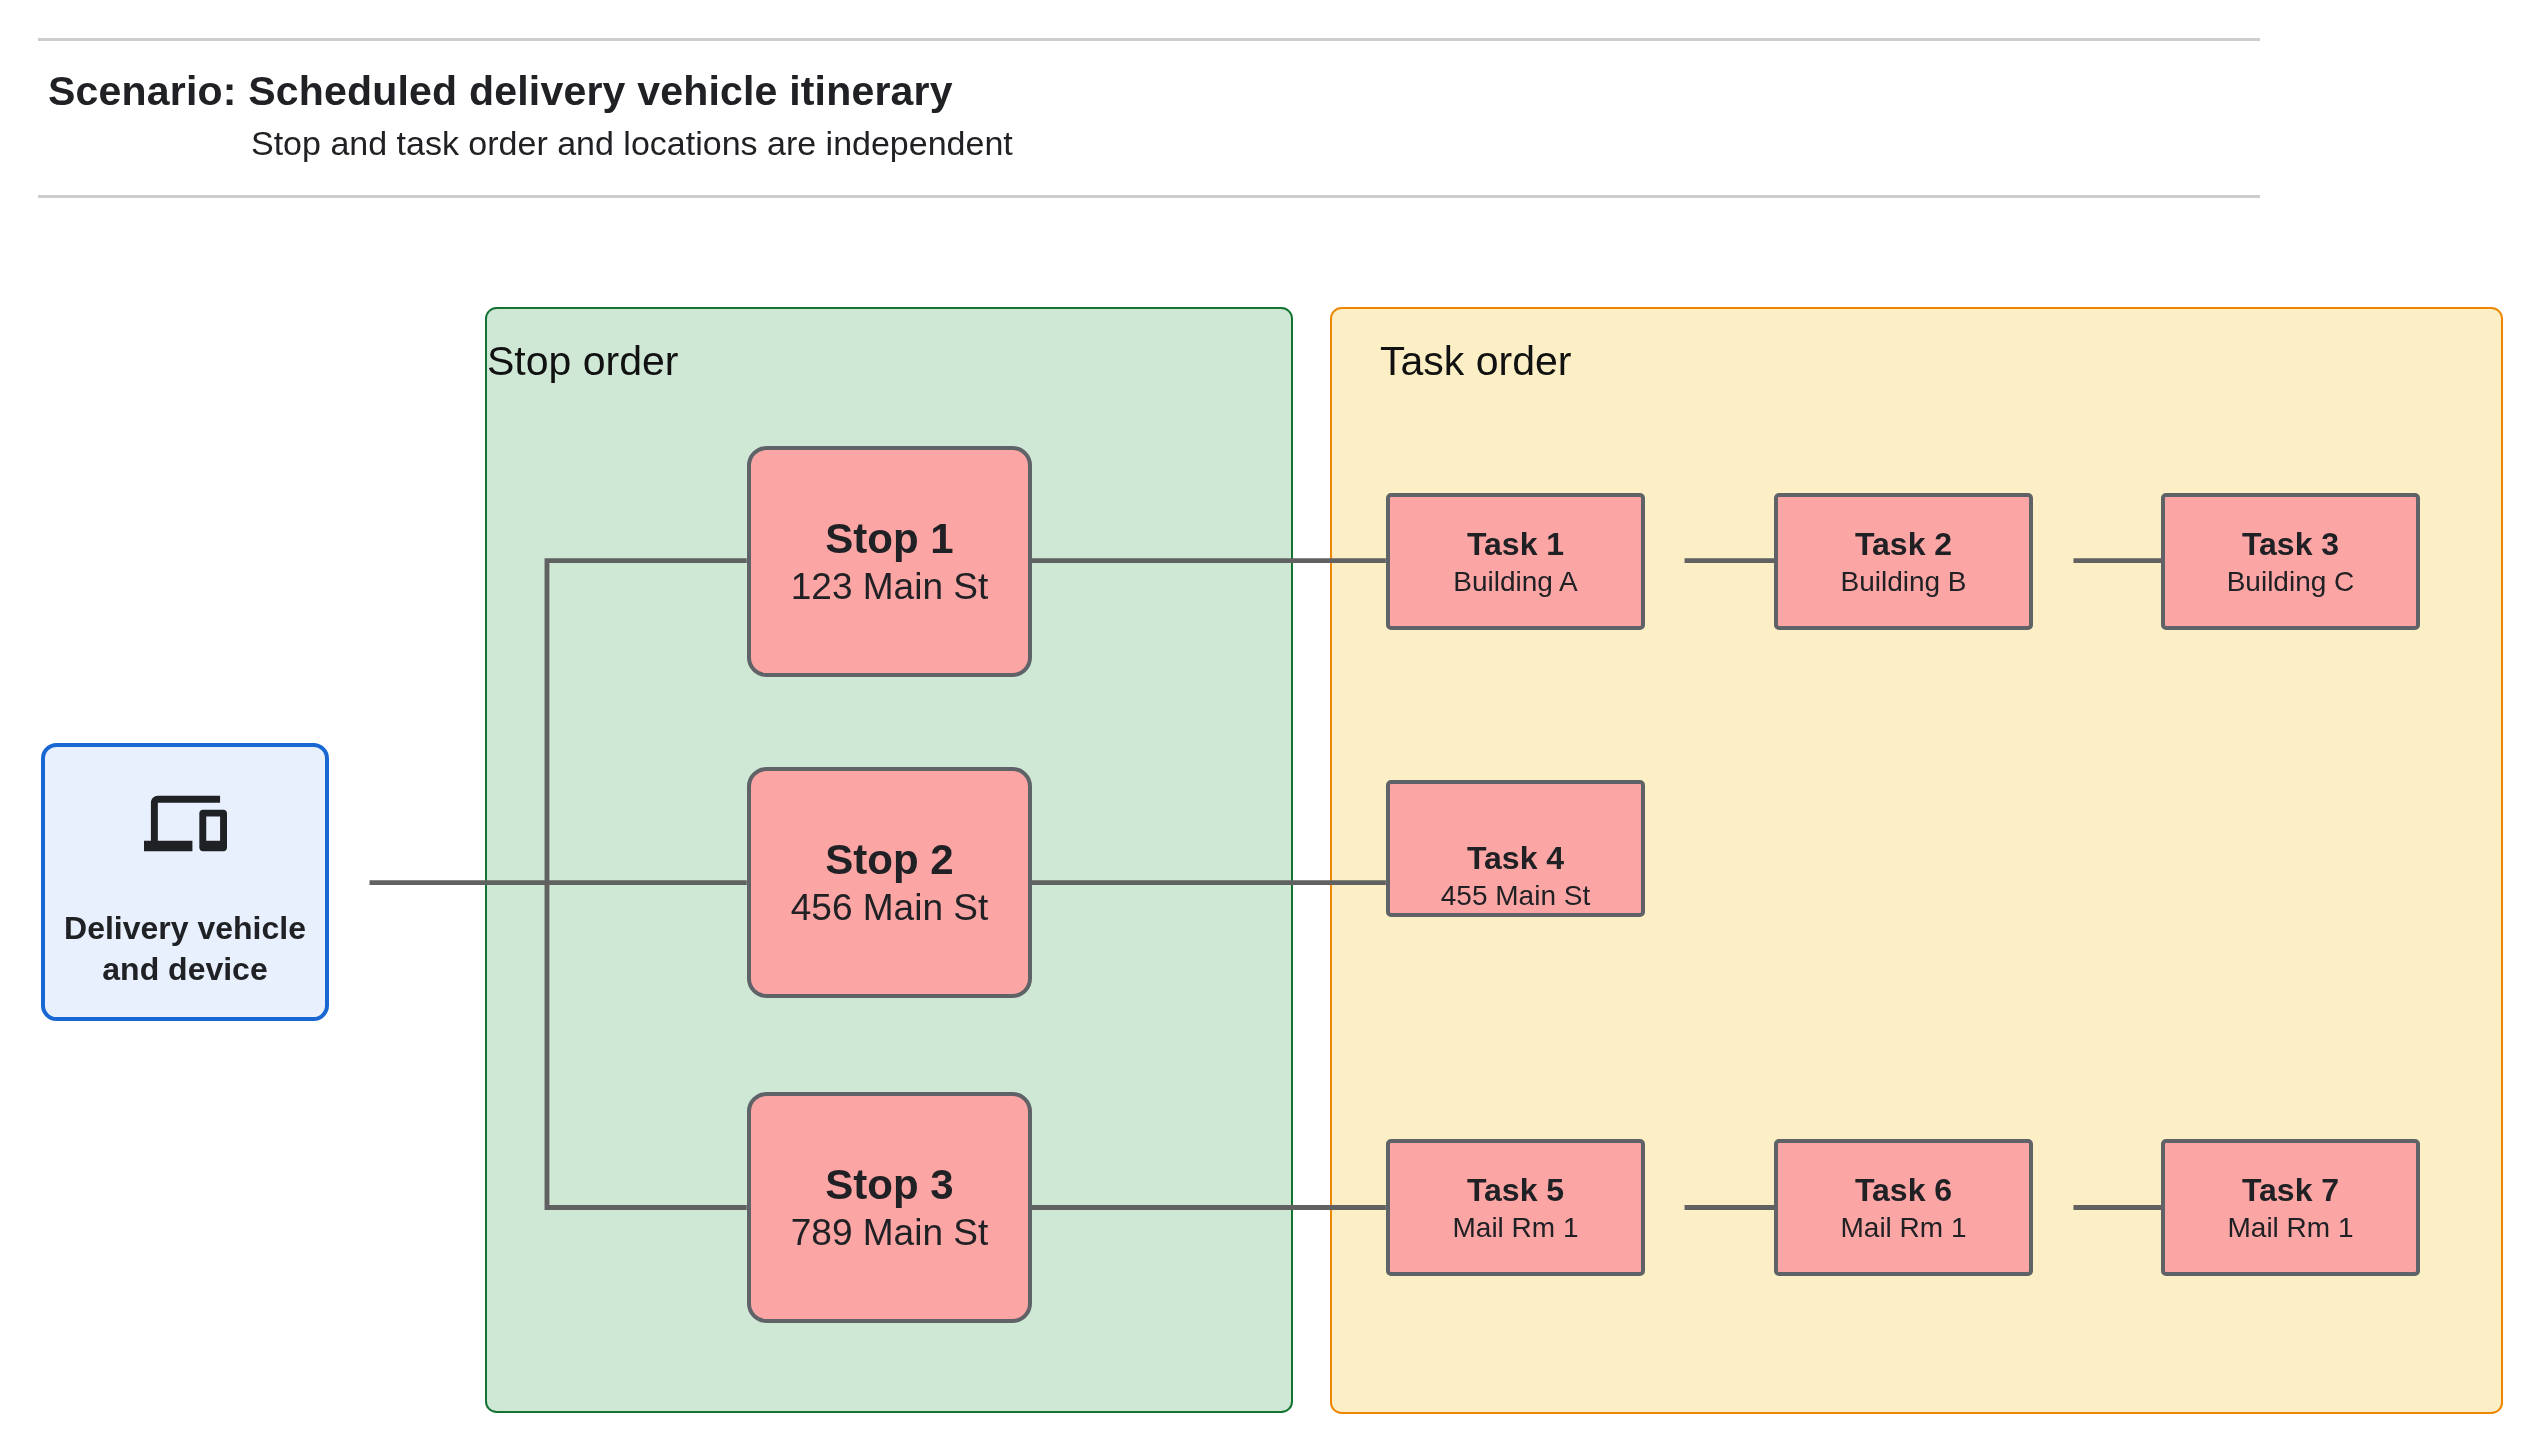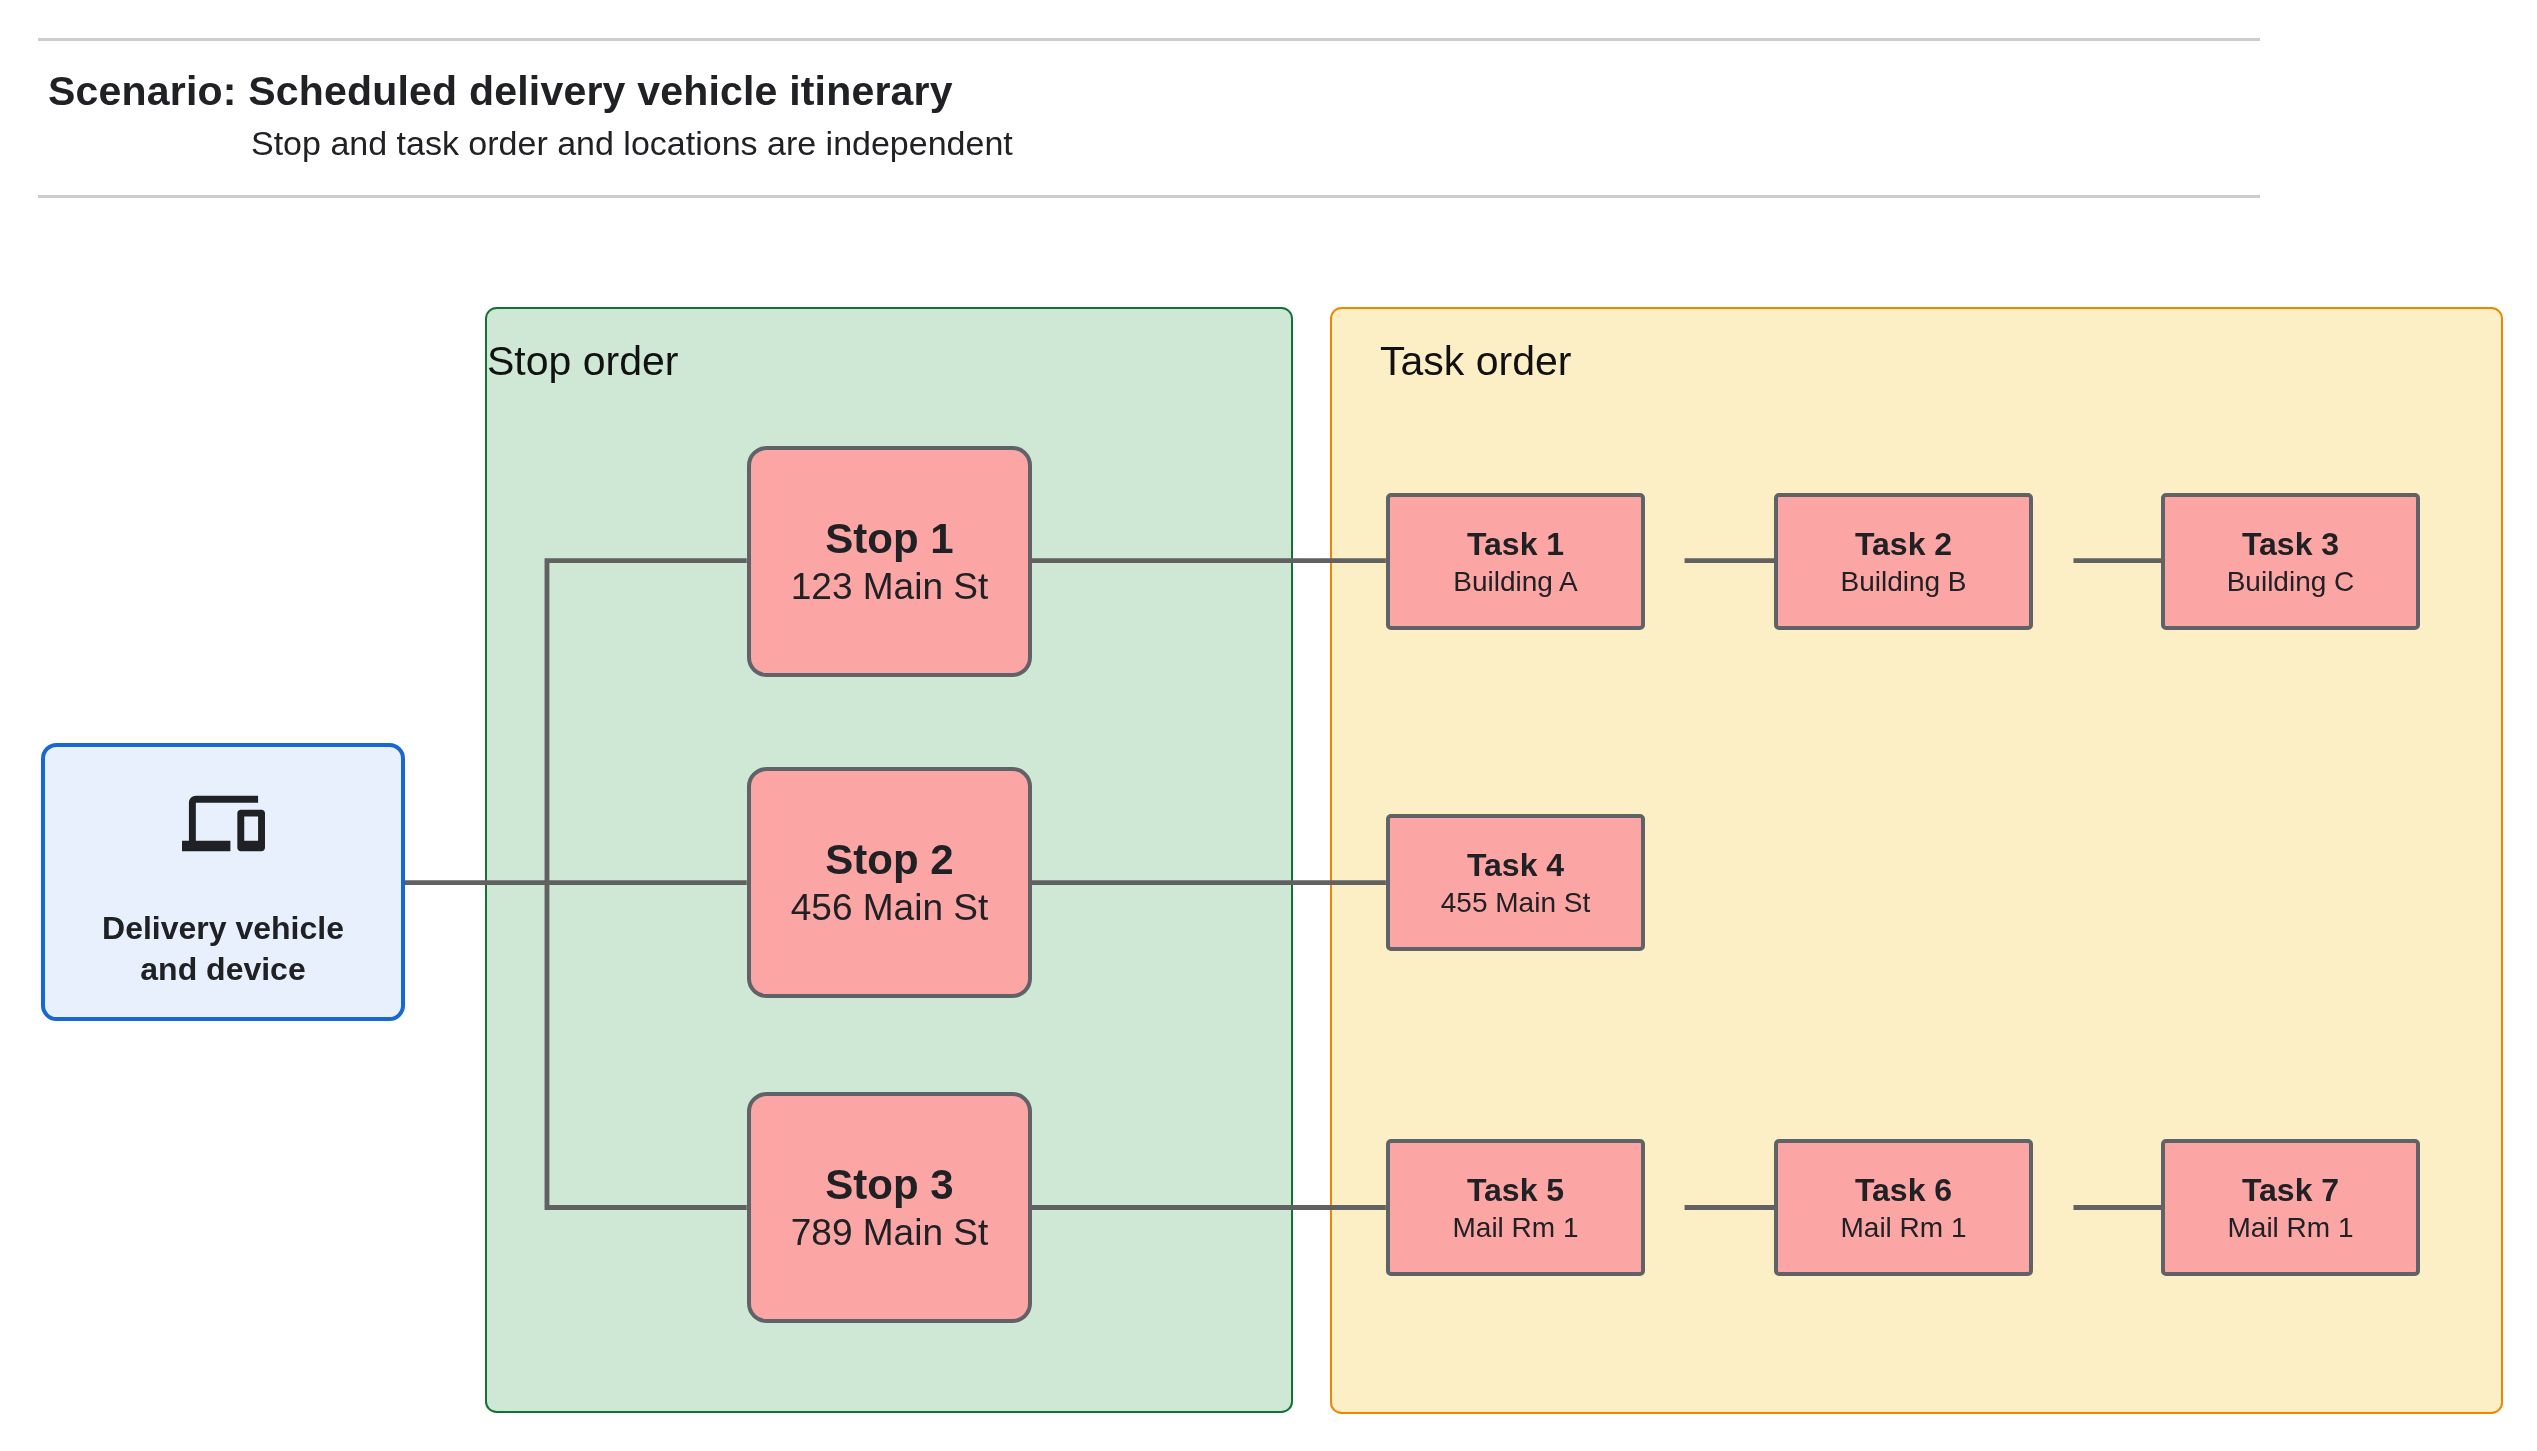--- a/index.html
+++ b/index.html
@@ -35,21 +35,21 @@
   }
 
   
   .connectors{position:absolute;left:0;top:0;z-index:2;}
 
   
   .node{position:absolute;box-sizing:border-box;z-index:3;display:flex;
         flex-direction:column;align-items:center;justify-content:center;
         text-align:center;background:#fca5a5;}
   .device-node{
-    left:41px;top:743px;width:364px;height:278px;
+    left:41px;top:743px;width:288px;height:278px;
     background:#e8f0fe;border:4.8px solid #1967d2;border-radius:15.5px;
     padding-top:7.8px;
   }
   .device-icon{width:83px;height:83px;}
   .device-label{
     margin-top:43px;font-size:32px;font-weight:700;line-height:41px;color:#202124;
     max-width:301px;
   }
 
   .stop-node{
@@ -58,21 +58,21 @@
   }
   .stop-1{top:446px;} .stop-2{top:767px;} .stop-3{top:1092px;}
   .stop-title{font-size:42px;font-weight:700;line-height:50px;}
   .stop-loc{font-size:37px;font-weight:400;line-height:45px;}
 
   .task-node{
     width:259px;height:137px;
     border:4.8px solid #5f6368;border-radius:5px;
   }
   .task-col-1{left:1386px;} .task-col-2{left:1774px;} .task-col-3{left:2161px;}
-  .task-row-1{top:493px;} .task-row-2{top:814px;} .task-row-3{top:1139px;}
+  .task-row-1{top:493px;} .task-row-2{top:780px;justify-content:flex-end;} .task-row-3{top:1139px;}
   .task-title{font-size:32px;font-weight:700;line-height:40px;}
   .task-loc{font-size:28px;font-weight:400;line-height:35px;}
 </style>
 </head>
 <body>
 
 <div class="rule rule-top"></div>
 <div class="page-title">Scenario: Scheduled delivery vehicle itinerary</div>
 <div class="page-subtitle">Stop and task order and locations are independent</div>
 <div class="rule rule-bottom"></div>

